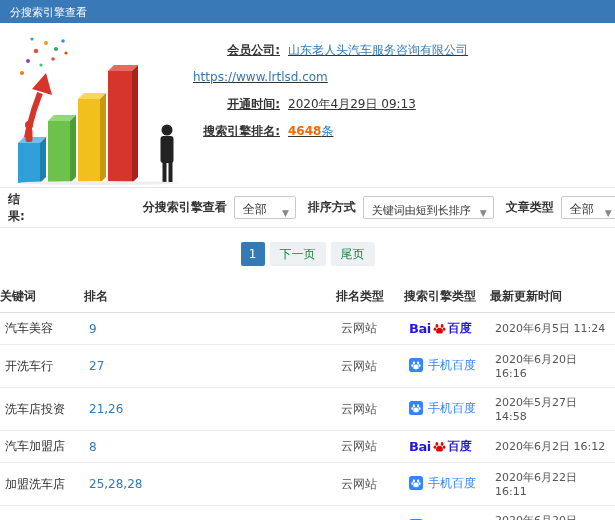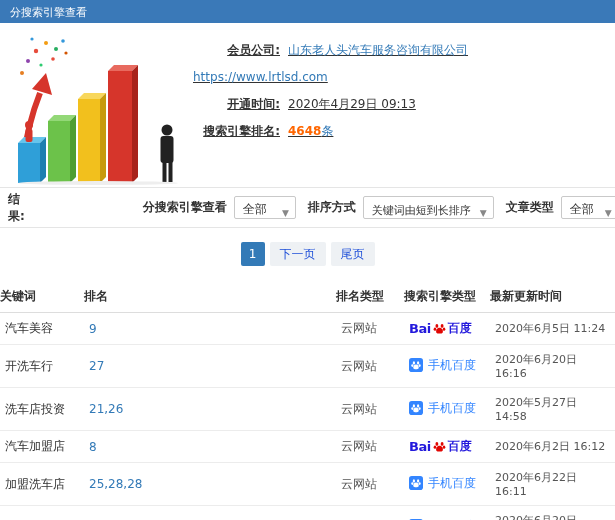--- a/index.html
+++ b/index.html
@@ -31,21 +31,21 @@
   .select .caret { color:#888; font-size:9px; margin-left:9px; }
   .sel-engine { min-width:62px; }
   .sel-sort { font-size:11px; }
   .sel-article { min-width:58px; }
 
   
   .pagination { display:flex; justify-content:center; align-items:center; gap:5px;
     padding:14px 0 15px 0; }
   .page-current { background:#337ab7; color:#fff; min-width:24px; height:24px;
     display:inline-flex; align-items:center; justify-content:center; border-radius:2px; cursor:pointer; }
-  .page-link { background:#eef1f4; color:#1d4ed8; height:24px; display:inline-flex;
+  .page-link { background:#eef1f4; color:#15803d; height:24px; display:inline-flex;
     align-items:center; padding:0 10px; border-radius:2px; cursor:pointer; text-decoration:none; }
 
   
   table { width:100%; border-collapse:collapse; table-layout:fixed; }
   th { text-align:left; font-weight:bold; color:#333; padding:7px 0;
     border-bottom:1px solid #dddddd; font-size:12px; }
   td { padding:7px 5px; border-bottom:1px solid #ececec; font-size:12px; height:28px; }
   .col-kw { width:84px; } .col-rank { width:252px; } .col-type { width:68px; }
   .col-engine { width:86px;font-family:Liberation Mono, monospace; } .col-time { width:auto;margin-left:44px; }
   .kw { color:#333; }

